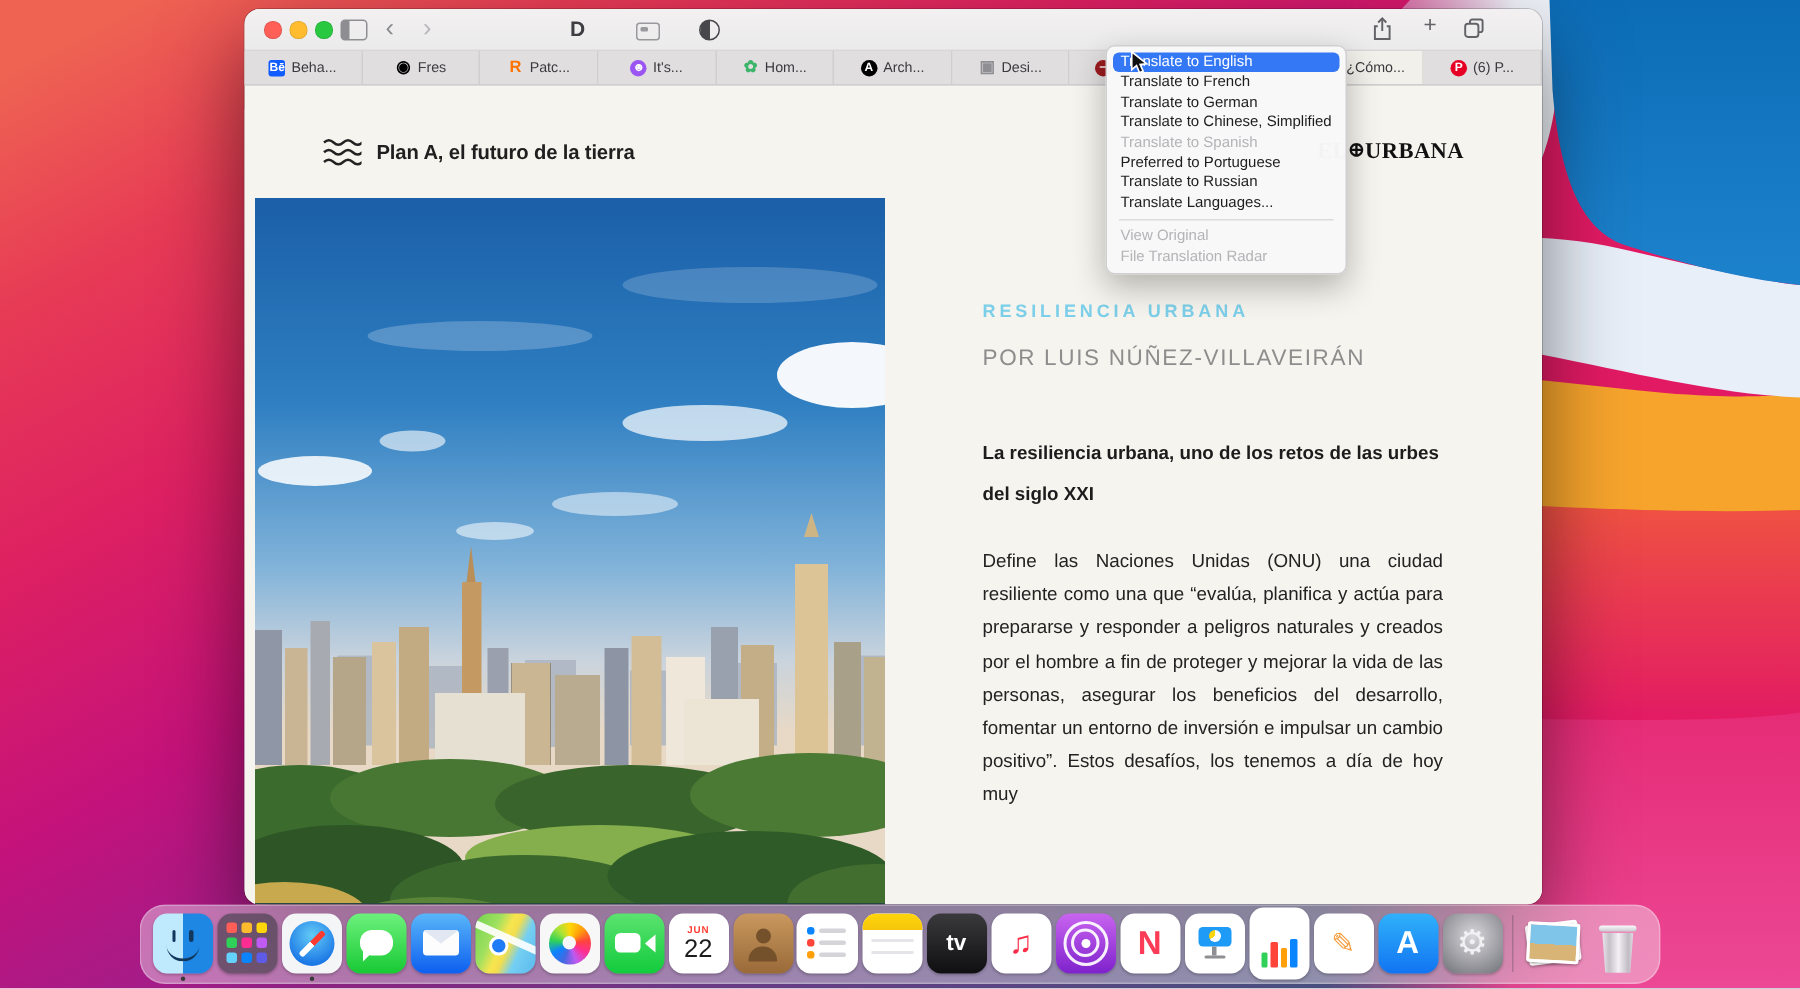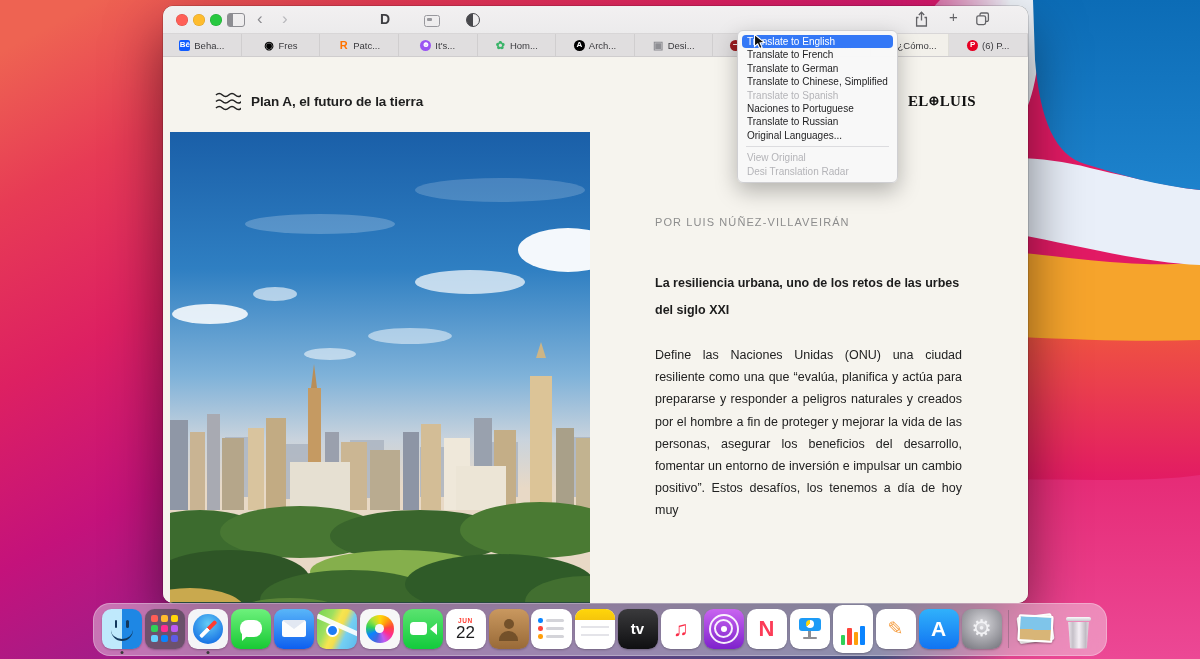--- a/index.html
+++ b/index.html
@@ -50,21 +50,21 @@
   .content{position:absolute;left:0;top:51px;right:0;bottom:0;background:#f6f4ee;margin-top:16px;}
   .site-header{position:absolute;left:0;top:16px;right:0;height:28px;}
   .wavy{position:absolute;left:52px;top:3px;}
   .site-title{position:absolute;left:88px;top:5px;font-size:13.5px;font-weight:700;color:#1f1f1f;letter-spacing:-.1px;}
   .logo{position:absolute;right:52px;top:4px;font-family:"Liberation Serif",serif;font-weight:700;font-size:15px;color:#111;letter-spacing:.3px;}
   .logo .globe{font-size:13px;position:relative;top:-1px;}
   .hero{position:absolute;left:7px;top:59px;width:420px;height:488px;overflow:hidden;}
   .article{position:absolute;left:492px;top:127px;width:307px;}
   .kicker{font-size:12px;font-weight:700;letter-spacing:2.6px;color:#7ccfe9;}
   .headline{margin-top:14px;font-size:32px;line-height:38.5px;font-weight:700;color:#141414;letter-spacing:-.5px;}
-  .byline{margin-top:16px;font-size:11px;letter-spacing:1.1px;color:#8d8d8d;}
+  .byline{margin-top:16px;font-size:15px;letter-spacing:1.1px;color:#8d8d8d;}
   .subhead{margin-top:42px;font-size:12.5px;line-height:27px;font-weight:700;color:#1c1c1c;}
   .bodytext{margin-top:20px;font-size:12.5px;line-height:22.2px;color:#222;text-align:justify;}
 
   
   .menu{position:absolute;left:737px;top:30px;min-width:141px;z-index:40;background:rgba(248,248,248,.98);
     border:1px solid #cfcfd2;border-radius:6px;box-shadow:0 8px 22px rgba(0,0,0,.28);padding:4px 0;}
   .menu-item{font-size:10px;line-height:13.4px;padding:0 9px;color:#1d1d1f;white-space:nowrap;}
   .menu-item.sel{background:#3478f6;color:#fff;border-radius:4px;margin:0 4px;padding:0 5px;}
   .menu-item.dis{color:#b4b4b8;}
   .menu-sep{height:1px;background:#dcdcdf;margin:4px 8px;}
@@ -260,21 +260,21 @@
     <div class="content">
       <div class="site-header">
         <svg class="wavy" width="26" height="20">
           <g stroke="#222" stroke-width="1.6" fill="none">
             <path d="M1 3 q3.2 -3 6.4 0 t6.4 0 t6.4 0 t6.4 0"></path>
             <path d="M1 9.5 q3.2 -3 6.4 0 t6.4 0 t6.4 0 t6.4 0"></path>
             <path d="M1 16 q3.2 -3 6.4 0 t6.4 0 t6.4 0 t6.4 0"></path>
           </g>
         </svg>
         <span class="site-title">Plan A, el futuro de la tierra</span>
-        <span class="logo"><span>EL</span><span class="globe">⊕</span><span>LUIS</span></span>
+        <span class="logo"><span>EL</span><span class="globe">⊕</span><span>URBANA</span></span>
       </div>
 
       <div class="hero">
         <svg viewBox="0 0 420 488" preserveAspectRatio="none" width="420" height="488">
           <defs>
             <linearGradient id="sky" x1="0" y1="0" x2="0" y2="1">
               <stop offset="0" stop-color="#1a5fa8"></stop>
                 <stop offset="0.28" stop-color="#2f7fc2"></stop>
               <stop offset="0.5" stop-color="#7fb2d9"></stop>
                 <stop offset="0.63" stop-color="#c9d3dd"></stop>
@@ -338,39 +338,40 @@
             <ellipse cx="415" cy="470" rx="60" ry="26" fill="#426f30"></ellipse>
             <ellipse cx="20" cy="478" rx="55" ry="22" fill="#c9a94e"></ellipse>
             <ellipse cx="120" cy="484" rx="60" ry="18" fill="#5a8438"></ellipse>
             <rect x="0" y="470" width="420" height="18" fill="#27483f"></rect>
             <ellipse cx="260" cy="482" rx="70" ry="10" fill="#2c6157"></ellipse>
           </g>
         </svg>
       </div>
 
       <div class="article">
+        <div class="kicker">RESILIENCIA URBANA</div>
         <div class="byline">POR LUIS NÚÑEZ-VILLAVEIRÁN</div>
         <div class="subhead">La resiliencia urbana, uno de los retos de las urbes del siglo XXI</div>
         <div class="bodytext">Define las Naciones Unidas (ONU) una ciudad resiliente como una que “evalúa, planifica y actúa para prepararse y responder a peligros naturales y creados por el hombre a fin de proteger y mejorar la vida de las personas, asegurar los beneficios del desarrollo, fomentar un entorno de inversión e impulsar un cambio positivo”. Estos desafíos, los tenemos a día de hoy muy</div>
       </div>
     </div>
   </div>
 
   <div class="menu">
       <div class="menu-item sel">Translate to English</div>
       <div class="menu-item">Translate to French</div>
       <div class="menu-item">Translate to German</div>
       <div class="menu-item">Translate to Chinese, Simplified</div>
       <div class="menu-item dis">Translate to Spanish</div>
-      <div class="menu-item">Naciones to Portuguese</div>
+      <div class="menu-item">Preferred to Portuguese</div>
       <div class="menu-item">Translate to Russian</div>
-      <div class="menu-item">Original Languages...</div>
+      <div class="menu-item">Translate Languages...</div>
       <div class="menu-sep"></div>
       <div class="menu-item dis">View Original</div>
-      <div class="menu-item dis">Desi Translation Radar</div>
+      <div class="menu-item dis">File Translation Radar</div>
     </div>
 
   <svg class="cursor" width="13" height="18">
     <path d="M1.5 1.5 L1.5 13.5 L4.7 10.8 L6.7 15.5 L9.1 14.4 L7.1 9.9 L11.5 9.5 Z" fill="#111" stroke="#fff" stroke-width="1.1"></path>
   </svg>
 
   <div class="dock">
       <div class="dock-item" title="Finder">
         <div class="di di-finder">
           <div class="f-eye l"></div>

